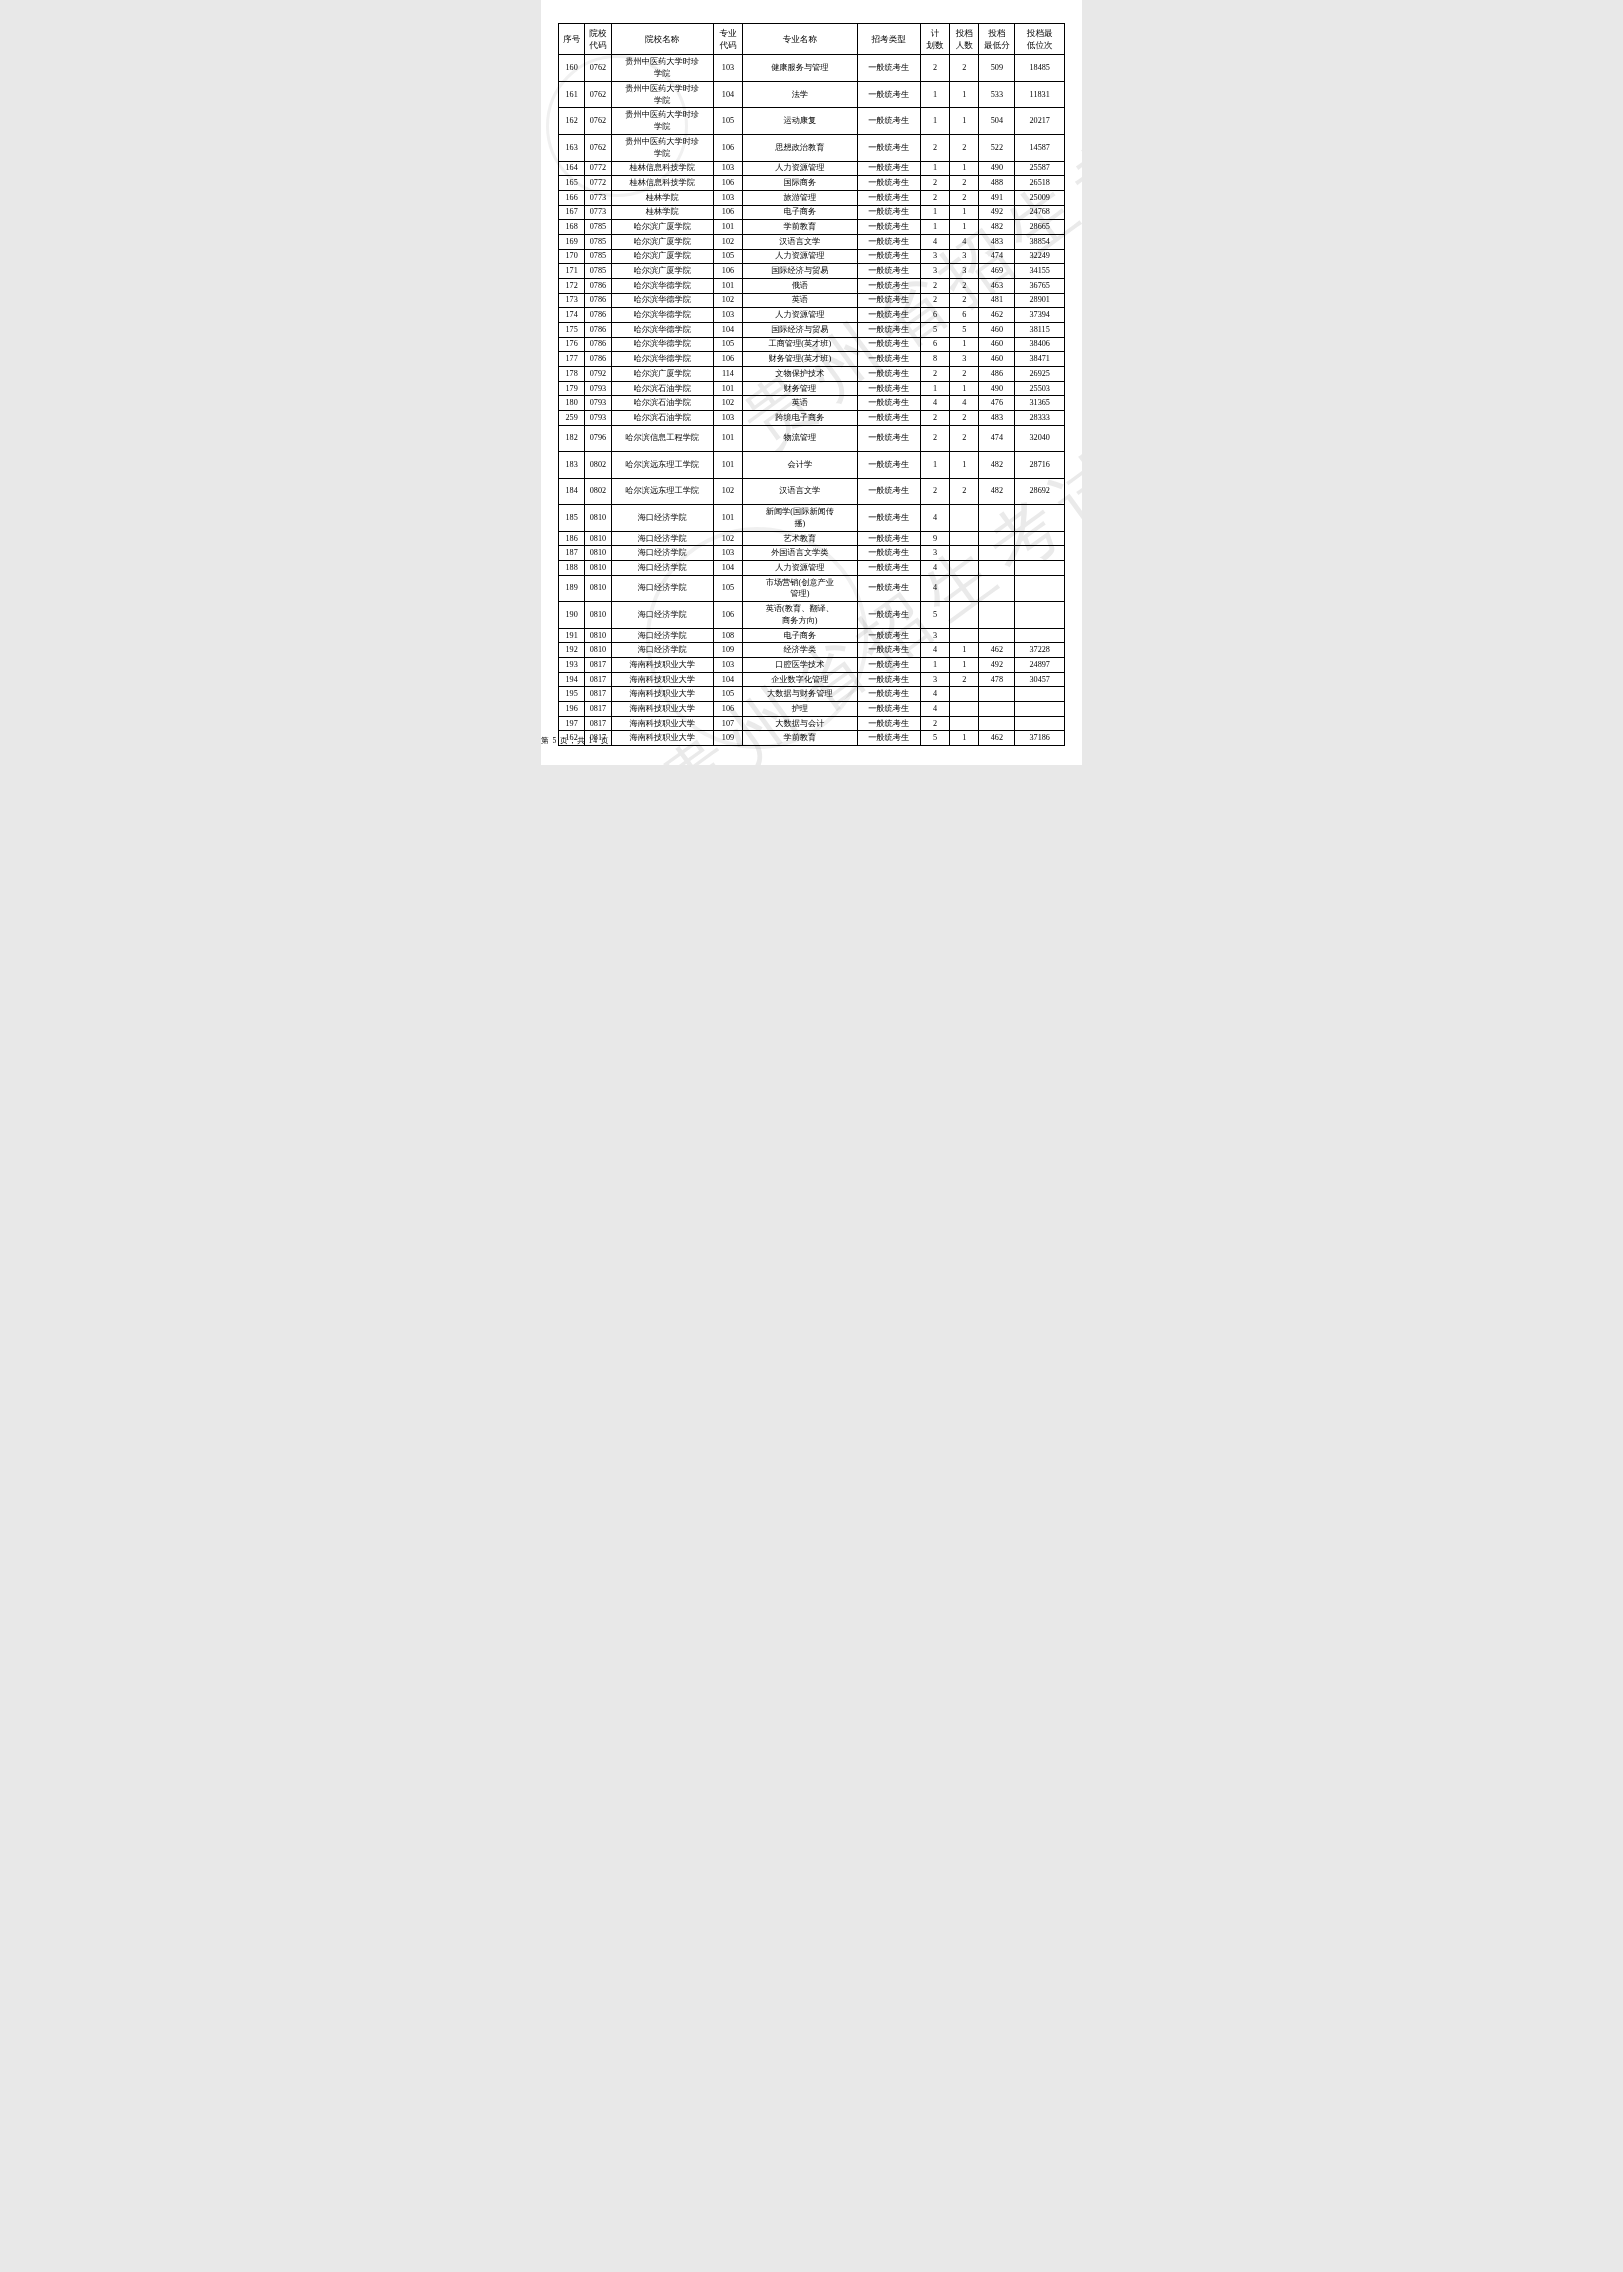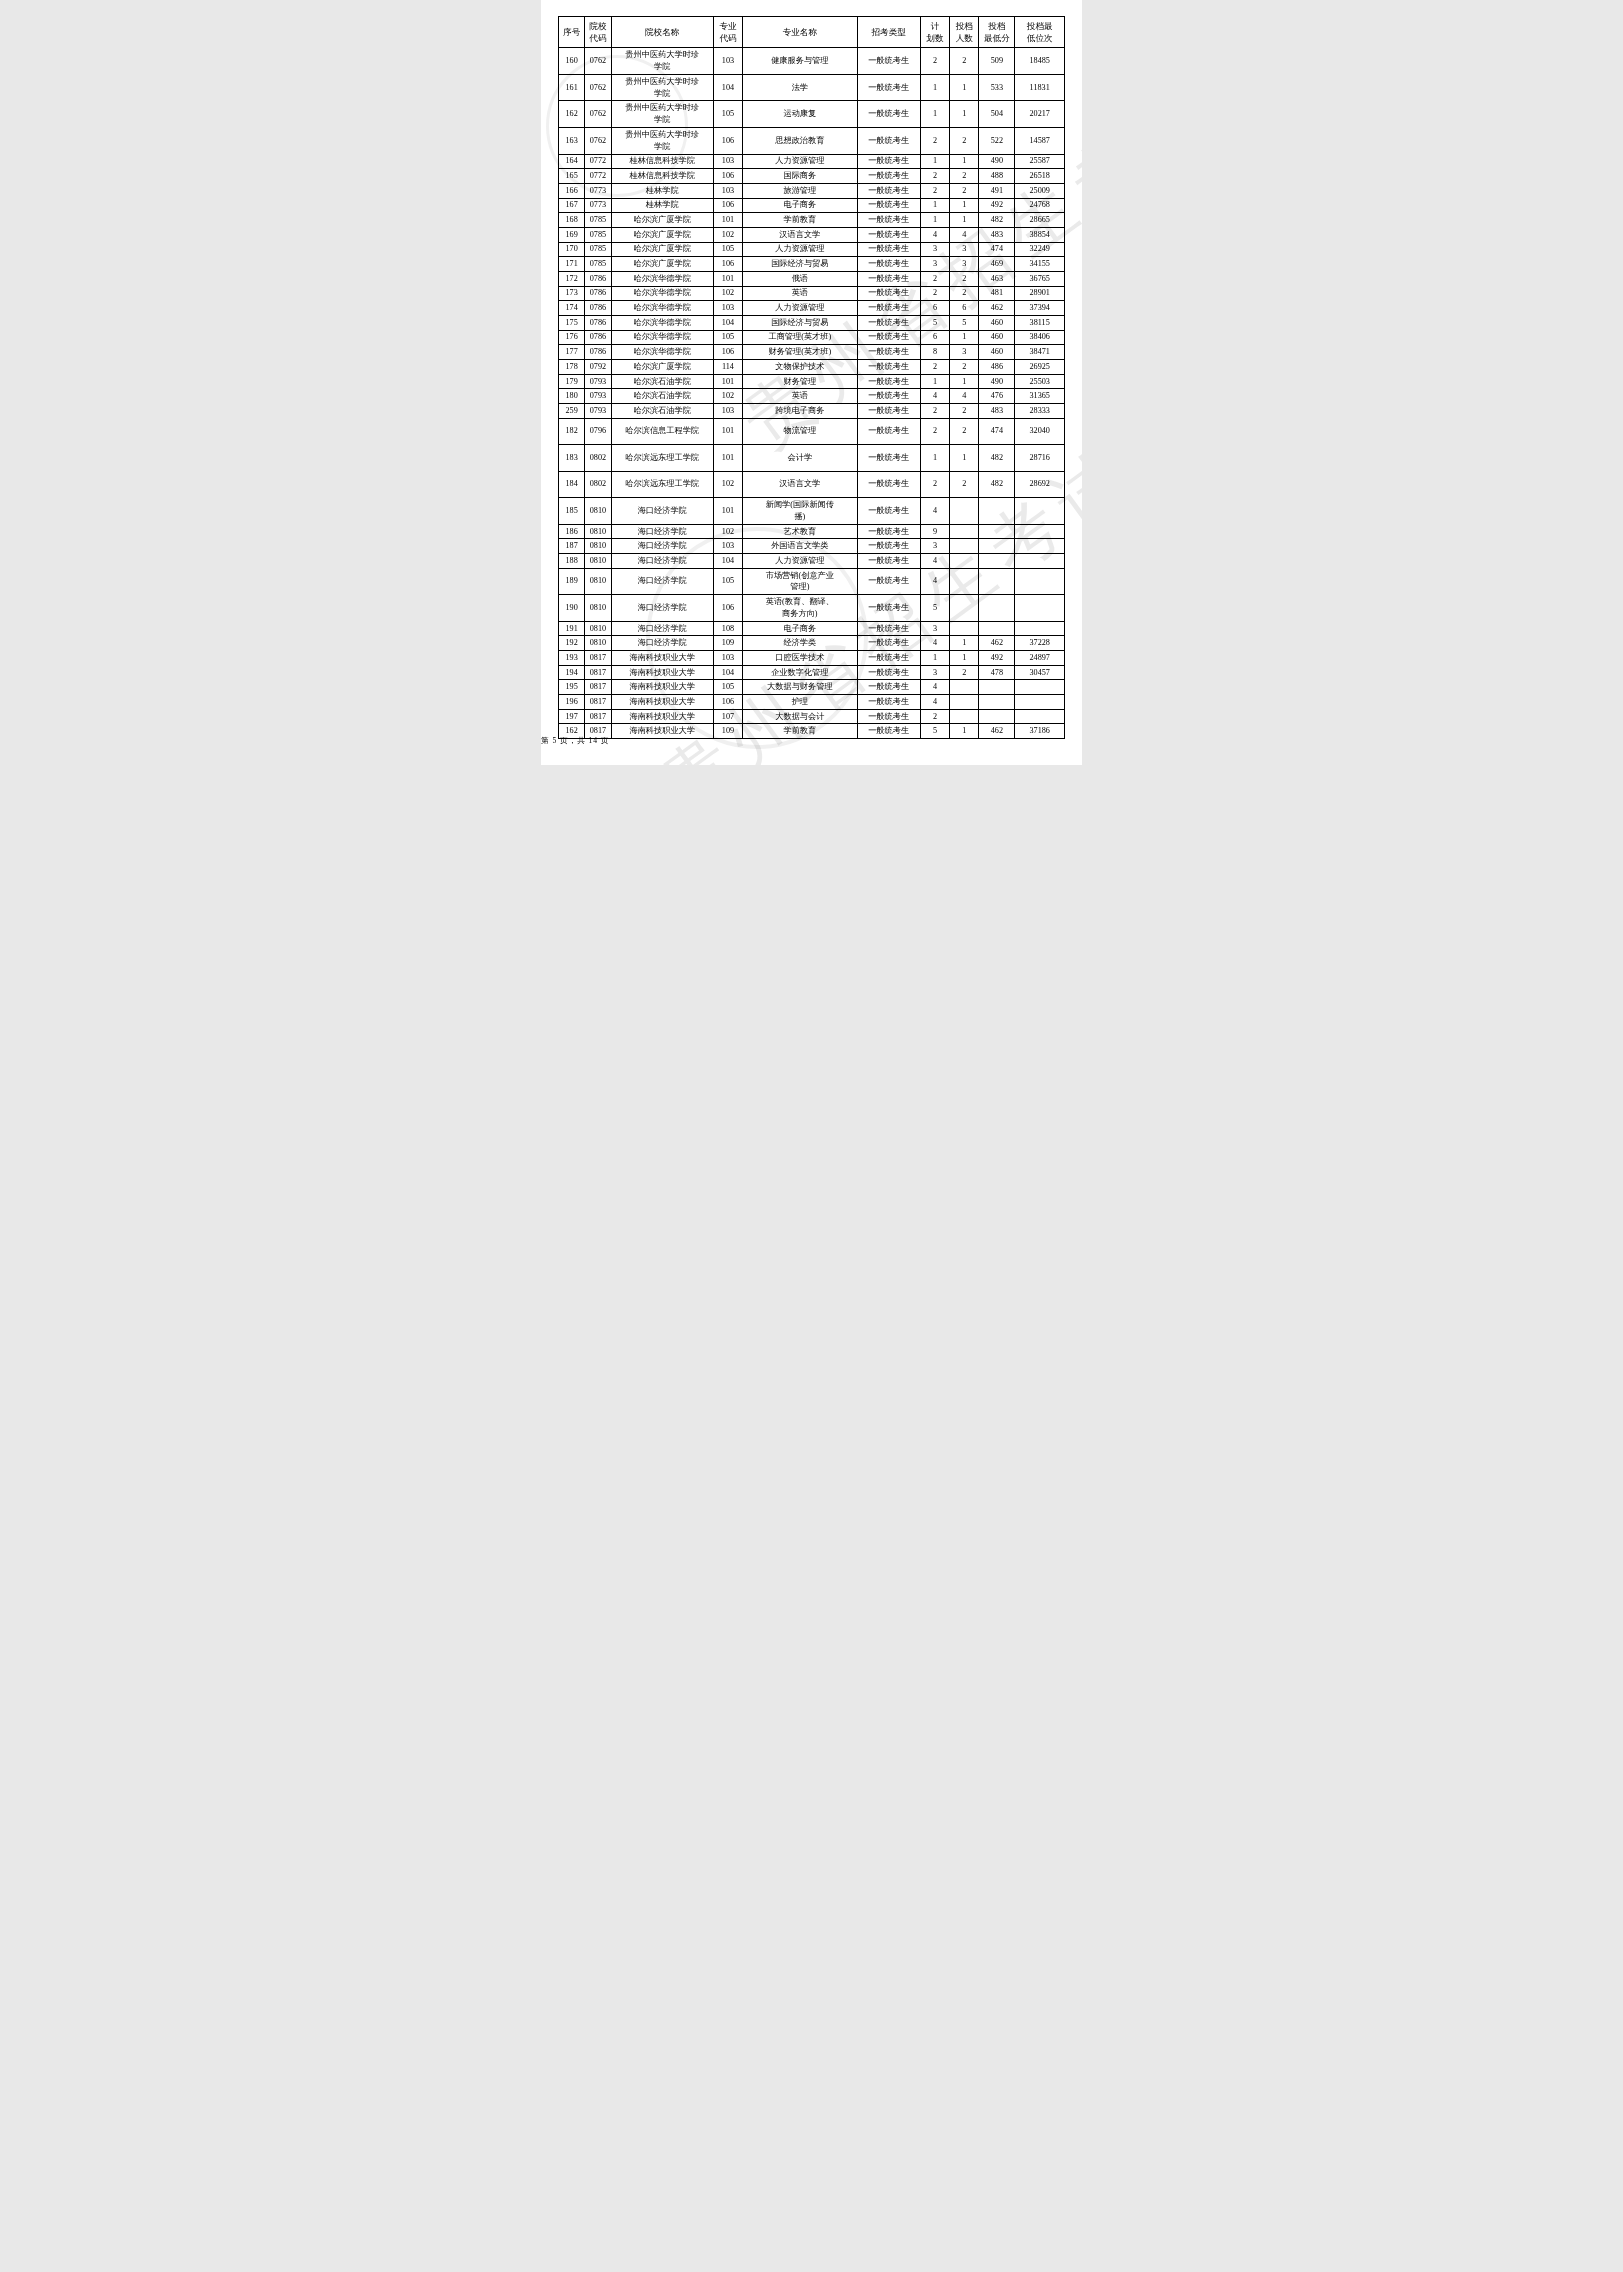--- a/index.html
+++ b/index.html
@@ -5,21 +5,21 @@
   html,body{margin:0;padding:0;background:#e8e8e8;}
   body{font-family:"Liberation Serif","DejaVu Serif",serif;}
   .page{position:relative;width:541px;height:765px;margin:0 auto;background:#ffffff;overflow:hidden;}
   .wm{position:absolute;z-index:0;color:rgba(90,90,90,0.13);pointer-events:none;
       font-family:"DejaVu Serif",serif;white-space:nowrap;user-select:none;}
   .wm-text1{top:195px;left:150px;font-size:68px;letter-spacing:12.7px;transform:rotate(-36deg);transform-origin:center;}
   .wm-text2{top:559px;left:68px;font-size:68px;letter-spacing:12.7px;transform:rotate(-36deg);transform-origin:center;}
   .wm-circle{position:absolute;z-index:0;border:4.5px solid rgba(110,110,110,0.10);border-radius:50%;pointer-events:none;}
   .wm-c1{width:214px;height:214px;top:527px;left:105px;}
   .wm-c2{width:136px;height:136px;top:55px;left:4.5px;border-width:3.2px;}
-  .tablewrap{position:relative;z-index:1;padding-top:16px;}
+  .tablewrap{position:relative;z-index:1;padding-top:23px;}
   table{border-collapse:collapse;width:507px;margin:0 auto;table-layout:fixed;border:1.4px solid #000;}
   th,td{border:0.9px solid #000;text-align:center;vertical-align:middle;
         font-size:8.2px;line-height:1.45;padding:0.9px 0.9px;white-space:pre-line;
         font-weight:normal;color:#000;overflow:hidden;}
   thead th{padding:2.7px 0.9px;border-bottom:1.4px solid #000;font-size:8.6px;}
   tr.tall td{padding:6.8px 0.9px;}
   .footer{position:absolute;z-index:1;top:736px;left:0;width:100%;text-align:left;
           font-size:7.7px;color:#000;letter-spacing:0.9px;}
 </style>
 </head>

